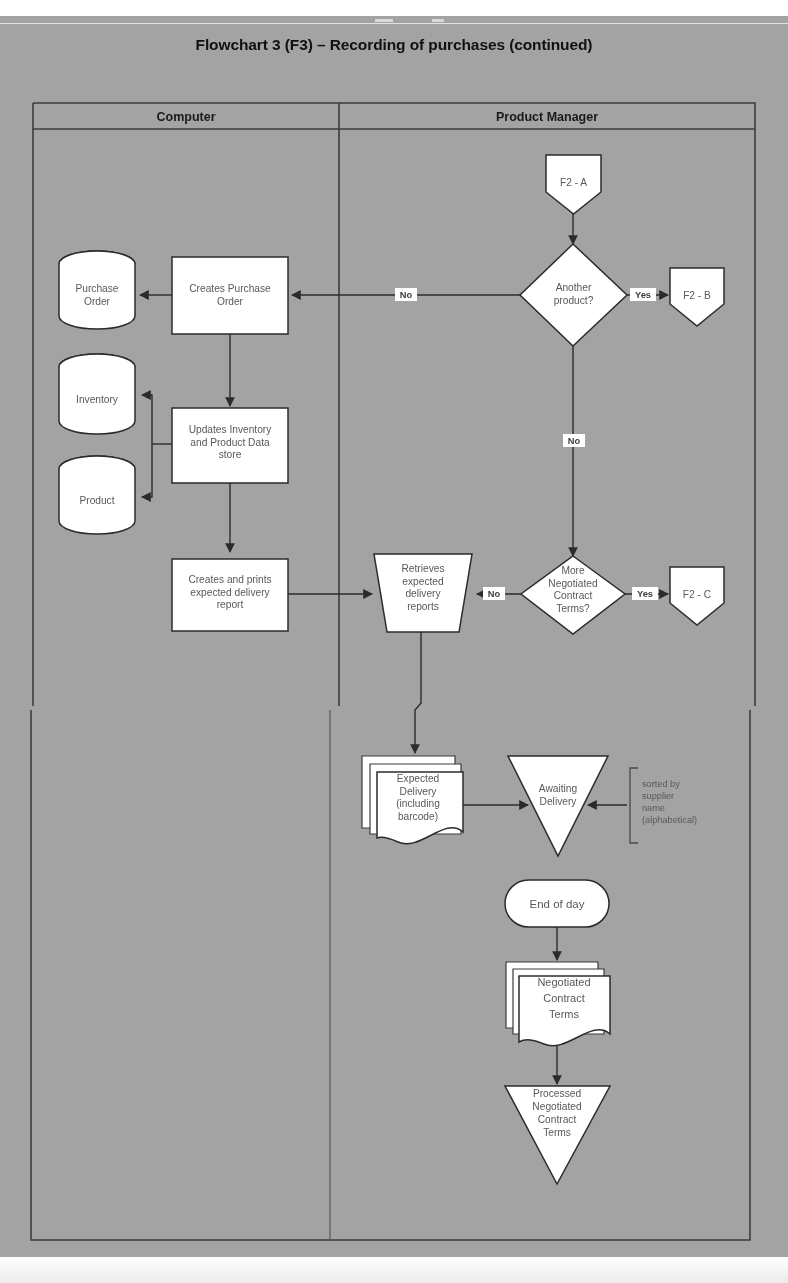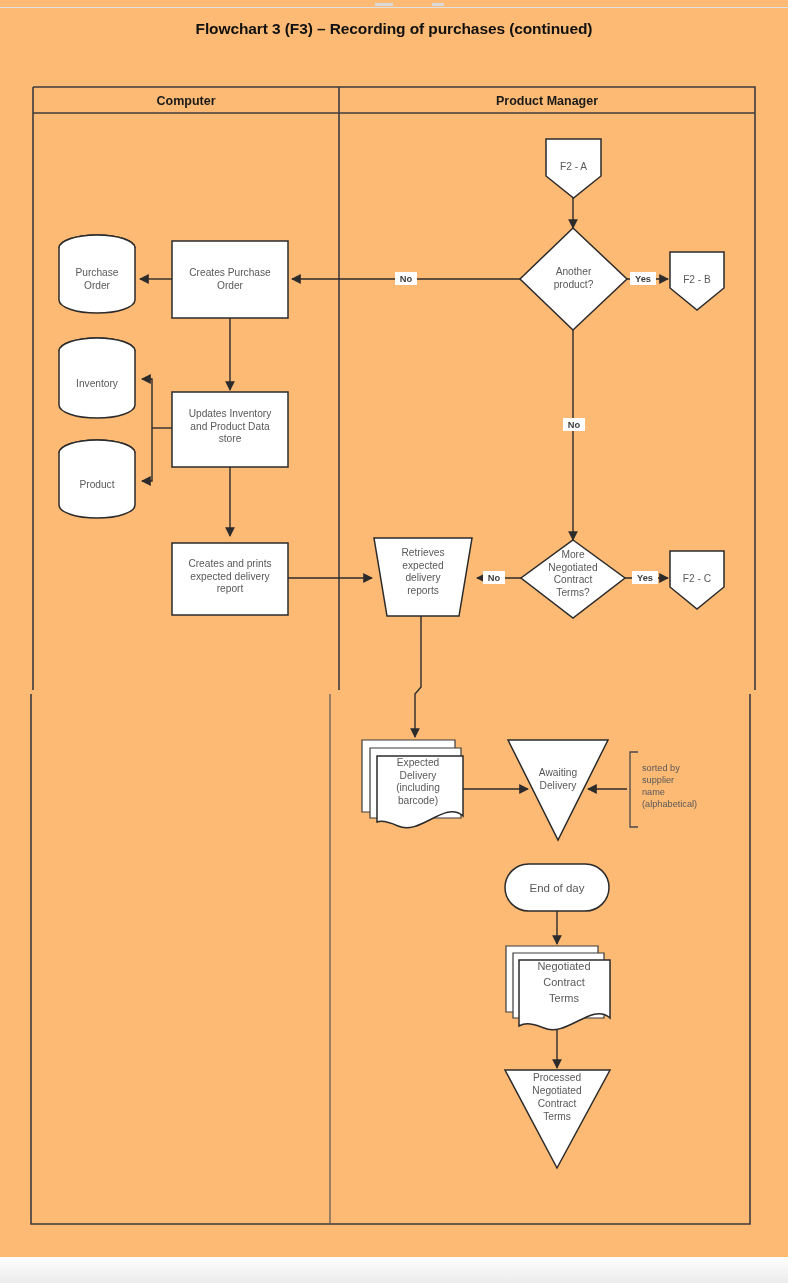--- a/index.html
+++ b/index.html
@@ -11,21 +11,22 @@
   body {
     width: 788px;
     height: 1283px;
     position: relative;
     font-family: "Liberation Sans", sans-serif;
     overflow: hidden;
   }
   .page {
     position: absolute;
     inset: 0;
-    background: #fdba74;
+    background: #a3a3a3;
+    margin-top: 16px;
   }
   
   .top-rule {
     position: absolute;
     left: 0; top: 7px;
     width: 788px; height: 1px;
     background: #e2e2e2;
   }
   .top-speck {
     position: absolute;

